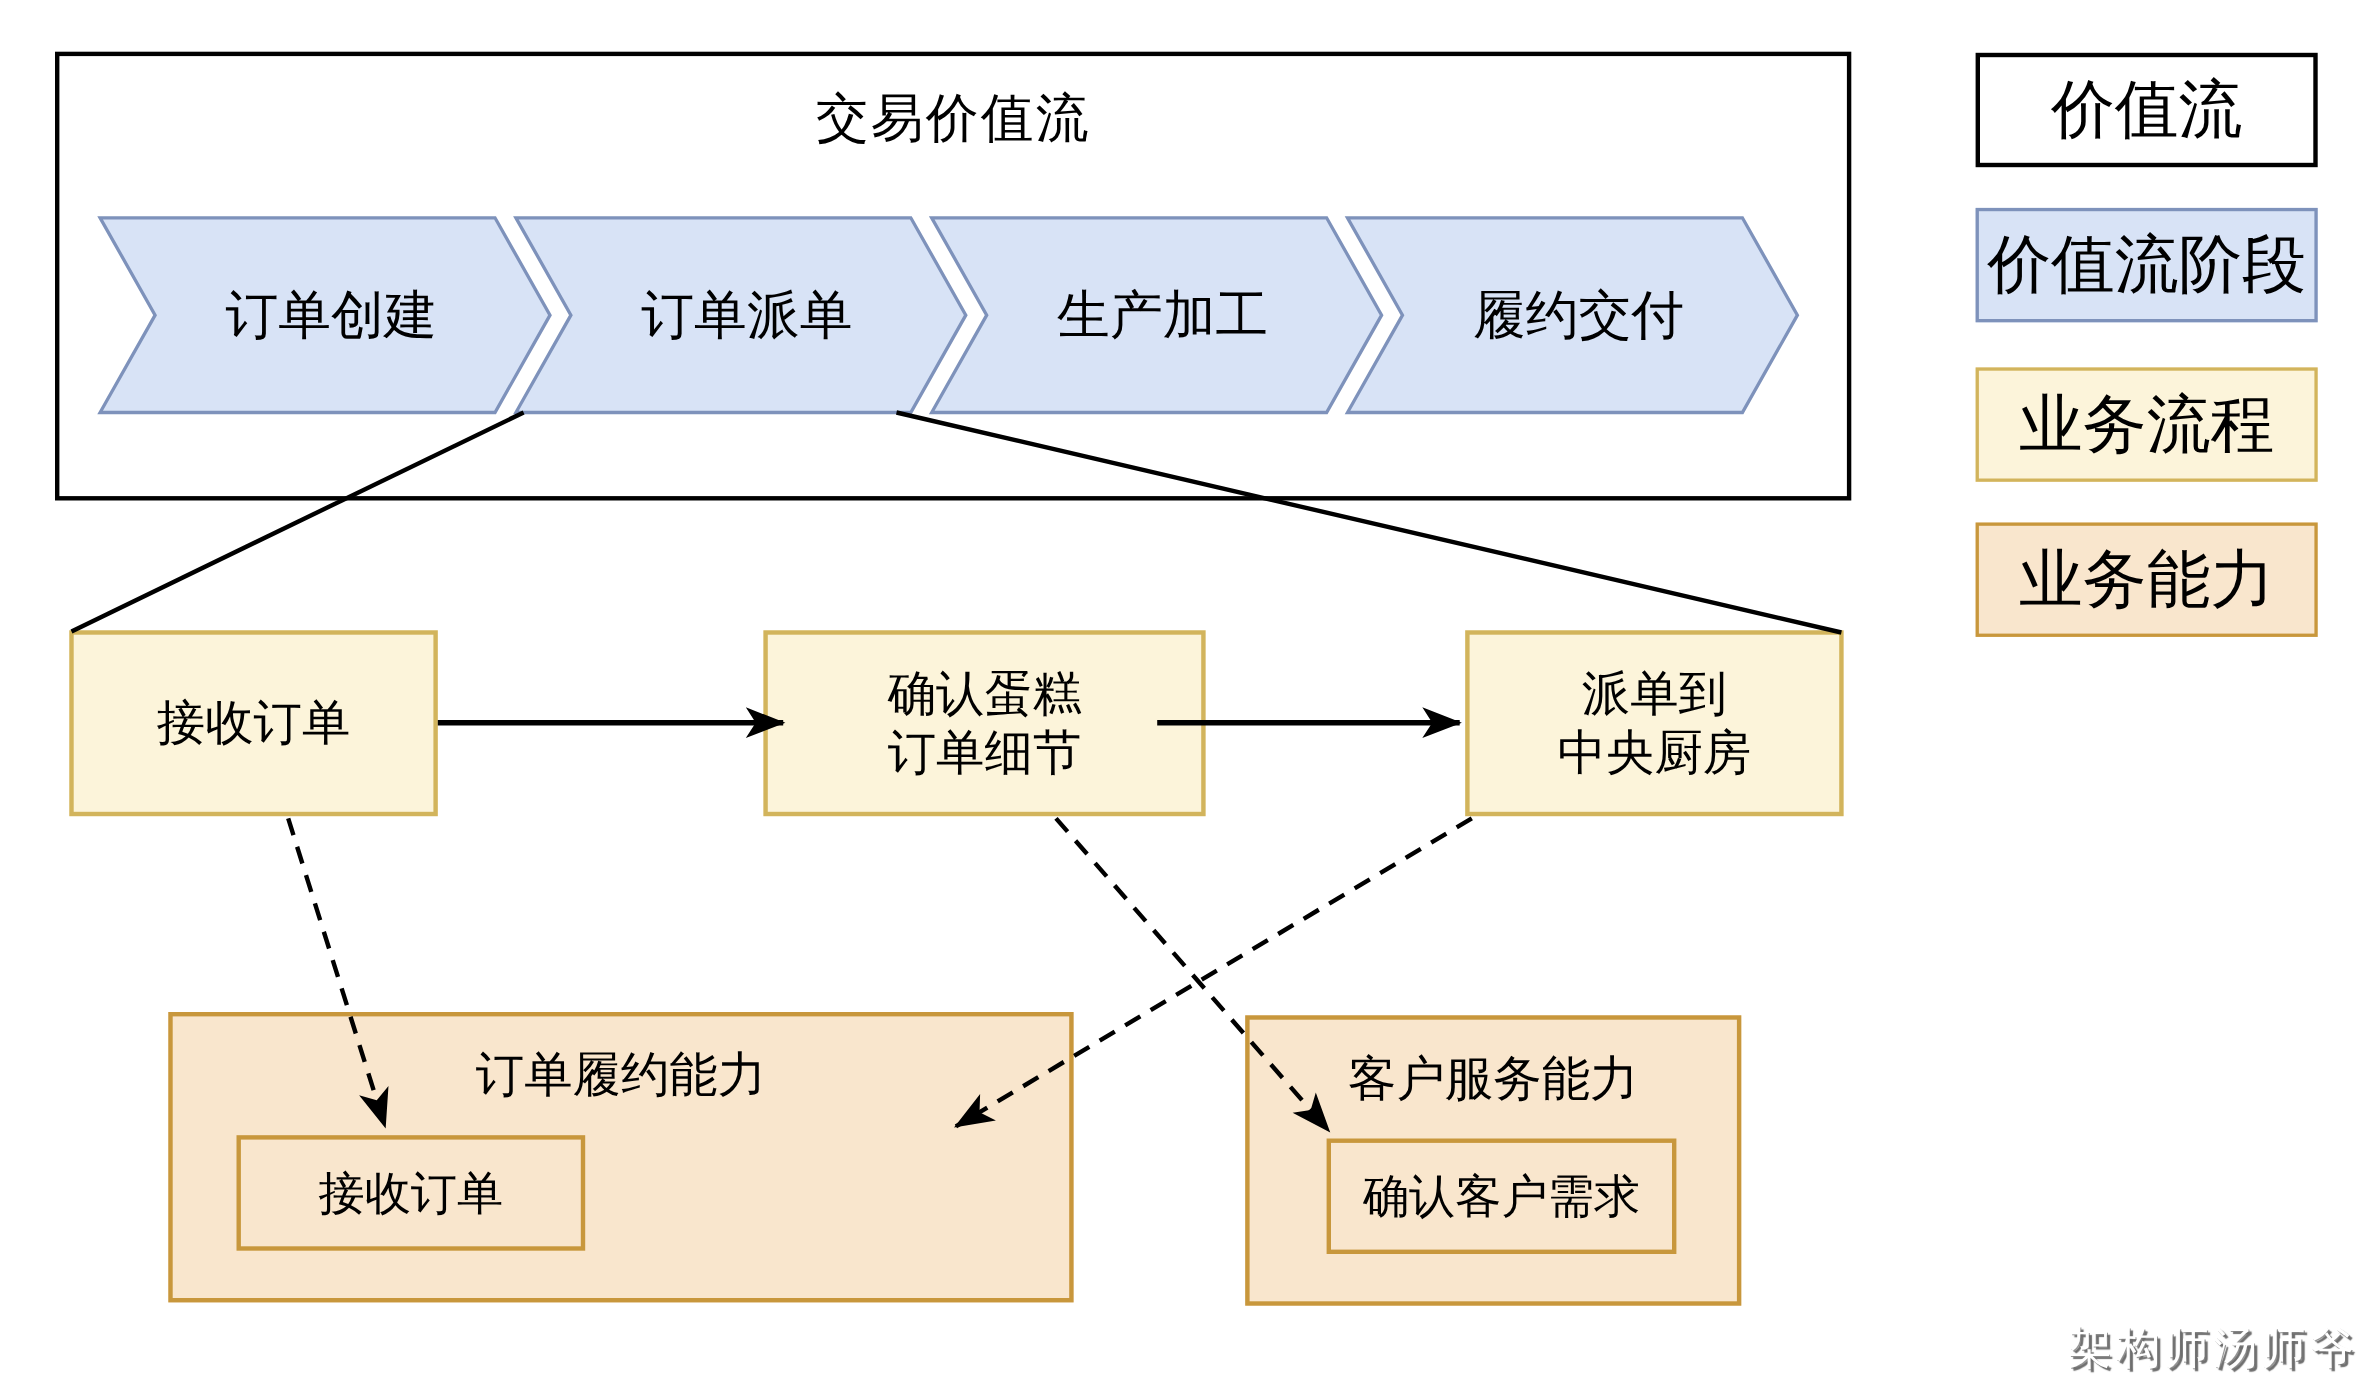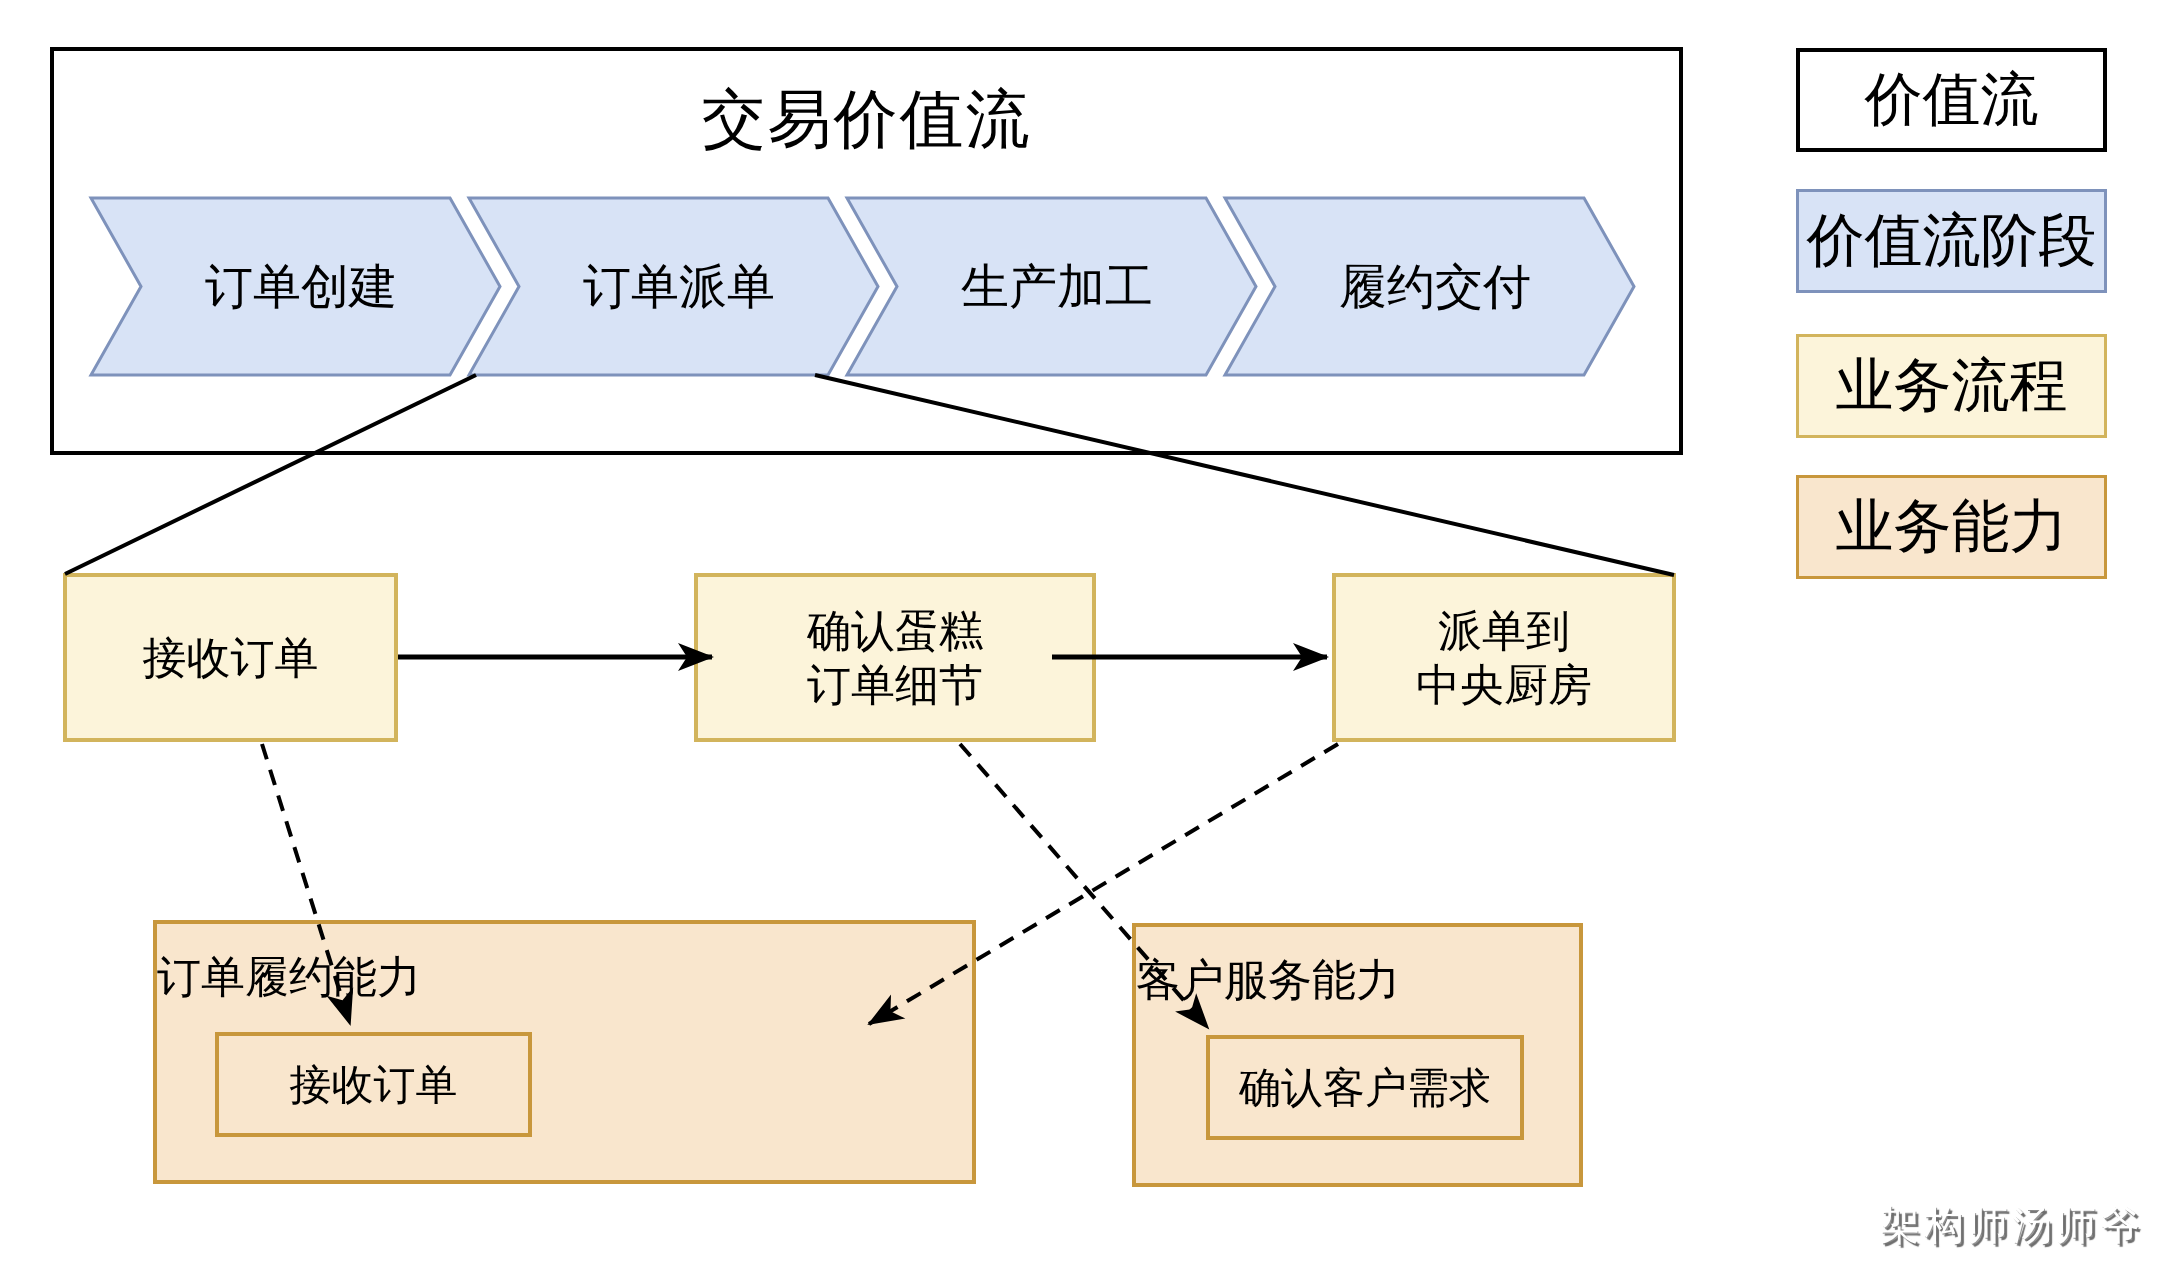--- a/index.html
+++ b/index.html
@@ -20,21 +20,21 @@
 
   
   .vs-frame {
     left: 50px; top: 47px; width: 1633px; height: 408px;
     border: 4px solid #000000;
     background: #ffffff;
   }
   .vs-title {
     left: 50px; top: 76px; width: 1633px;
     text-align: center;
-    font-size: 64px;
+    font-size: 48px;
     font-weight: 500;
     letter-spacing: 2px;
   }
 
   
   .legend-item {
     left: 1796px; width: 311px; height: 104px;
     display: flex; align-items: center; justify-content: center;
     font-size: 58px; font-weight: 500;
   }
@@ -59,21 +59,21 @@
 
   
   .capability-group {
     background: var(--capability-fill, #f9e6cd);
     border: 4px solid var(--capability-stroke, #c8973c);
   }
   .group-fulfillment { left: 153px;  top: 920px; width: 823px; height: 264px; }
   .group-customer    { left: 1132px; top: 923px; width: 451px; height: 264px; }
   .capability-group-title {
     position: absolute; left: 0; top: 24px; width: 100%;
-    font-size: 44px; font-weight: 500;
+    text-align: center; font-size: 44px; font-weight: 500;
   }
   .capability-box {
     background: var(--capability-fill, #f9e6cd);
     border: 4px solid var(--capability-stroke, #c8973c);
     display: flex; align-items: center; justify-content: center;
     font-size: 42px; font-weight: 500;
   }
   .cap-receive  { left: 215px;  top: 1032px; width: 317px; height: 105px; }
   .cap-dispatch { left: 600px;  top: 1032px; width: 317px; height: 105px; }
   .cap-confirm  { left: 1206px; top: 1035px; width: 318px; height: 105px; }

